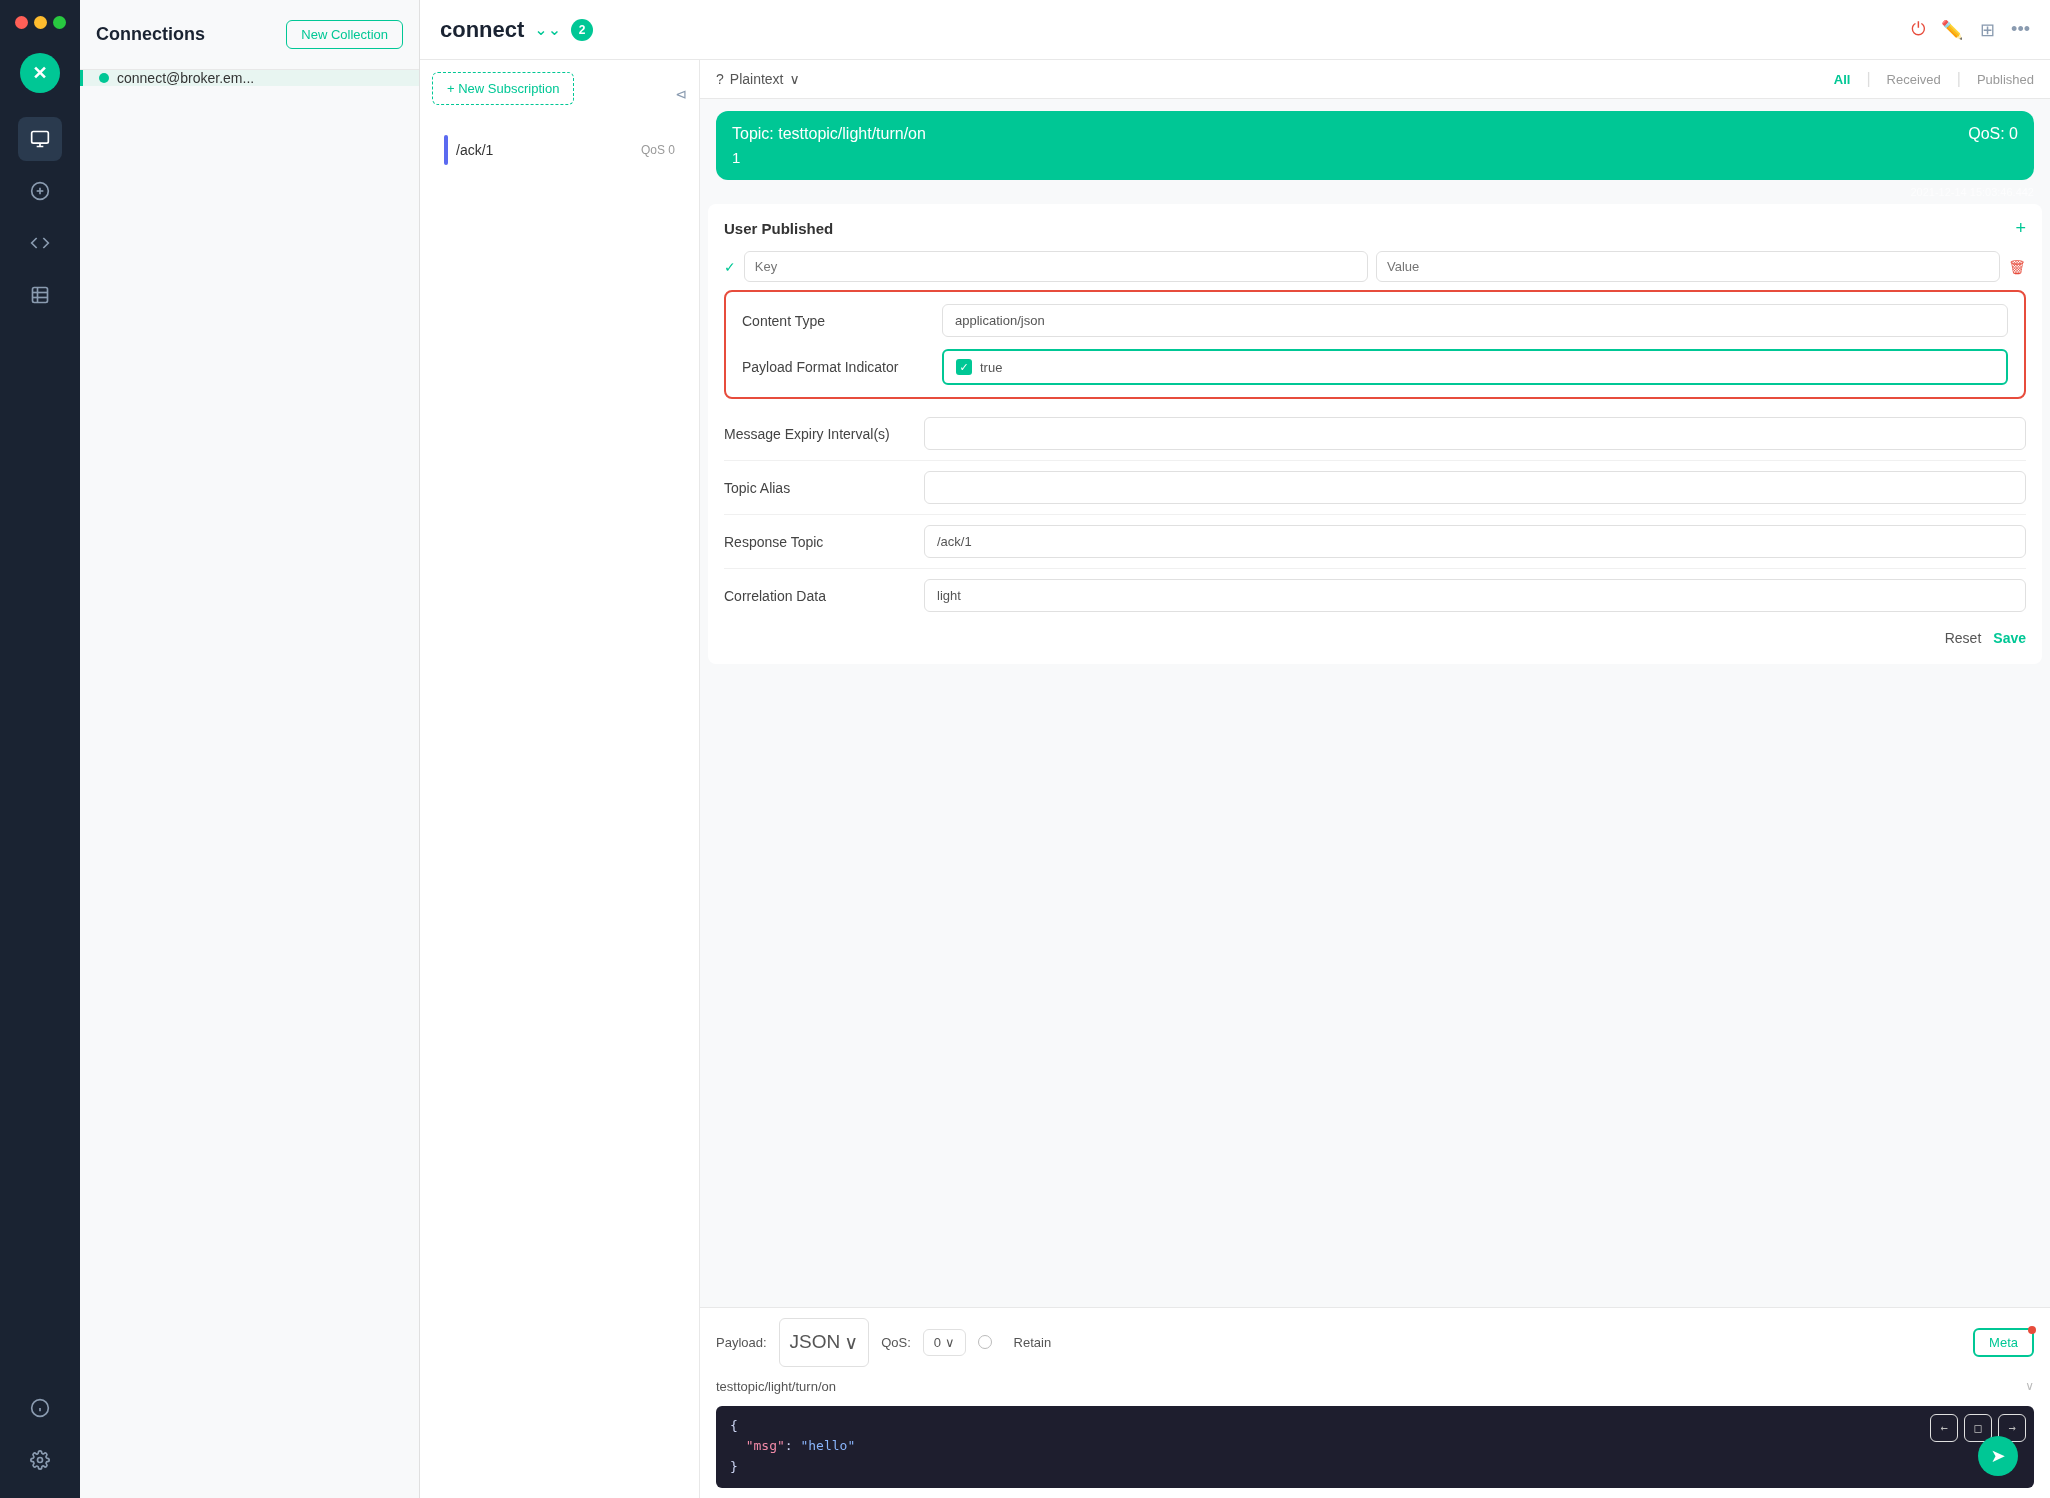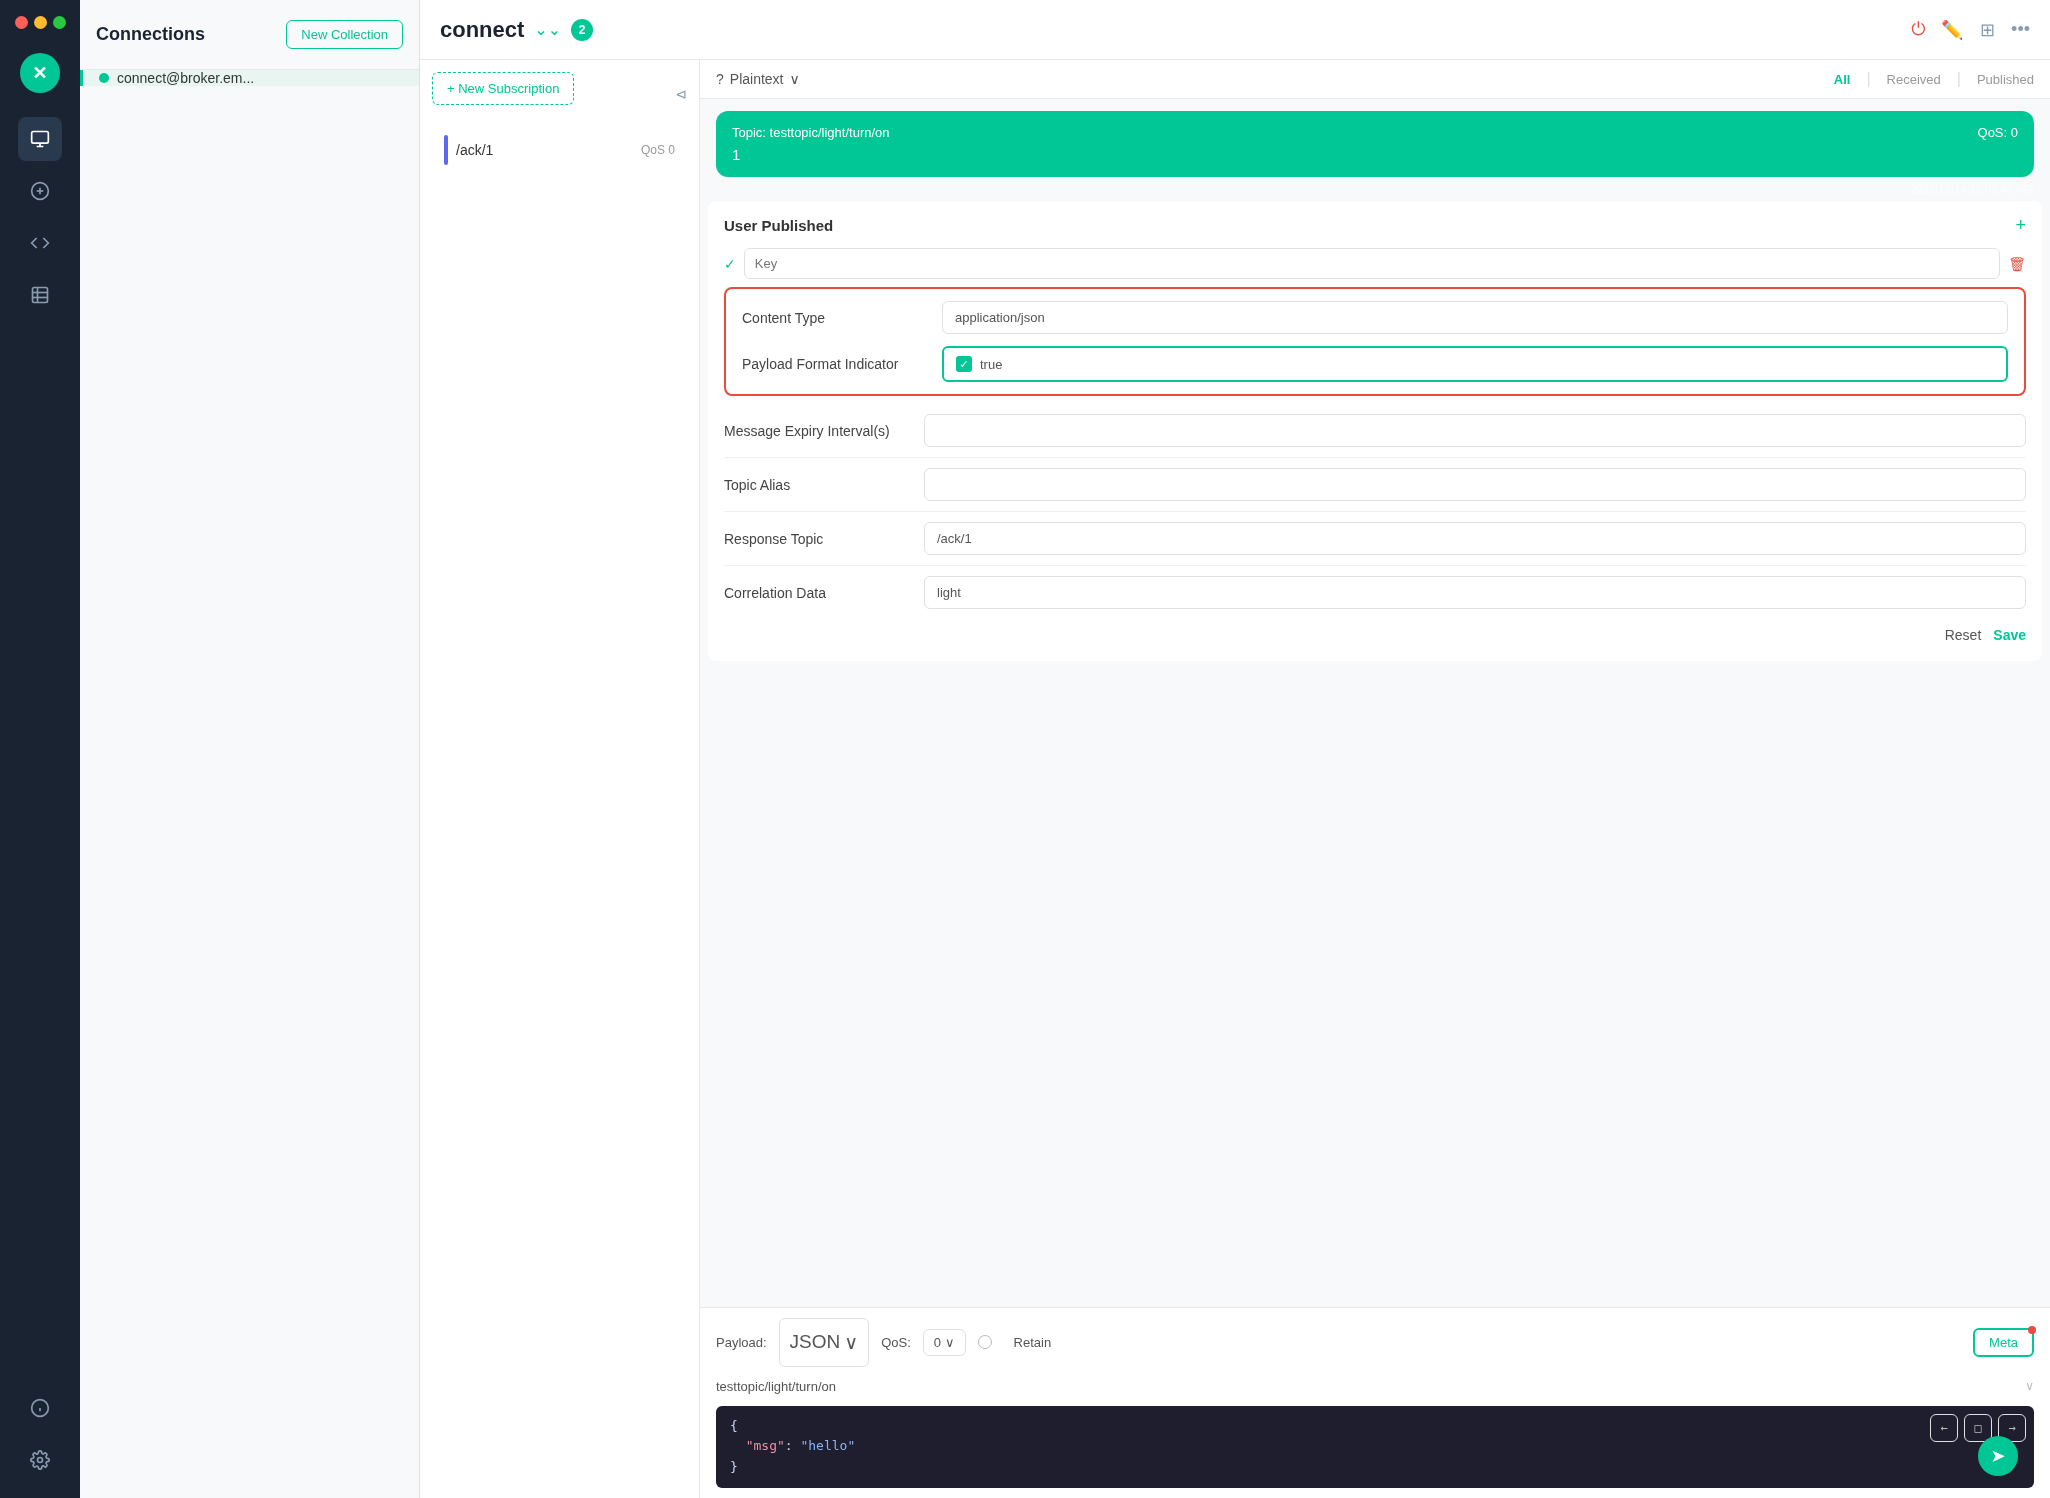--- a/index.html
+++ b/index.html
@@ -55,21 +55,21 @@
     .messages-panel { flex: 1; display: flex; flex-direction: column; background: #f8f9fa; overflow: hidden; }
     .messages-top { background: white; padding: 10px 16px; display: flex; align-items: center; justify-content: space-between; border-bottom: 1px solid #e8e8e8; }
     .plaintext-selector { display: flex; align-items: center; gap: 6px; color: #555; font-size: 14px; cursor: pointer; }
     .filter-tabs { display: flex; align-items: center; gap: 16px; }
     .filter-tab { font-size: 13px; color: #999; cursor: pointer; }
     .filter-tab.active { color: #00c795; font-weight: 600; }
     .filter-separator { color: #ddd; }
 
     
     .message-bubble { background: #00c795; color: white; border-radius: 12px; padding: 14px 16px; margin: 12px 16px 4px; }
-    .message-topic-line { display: flex; justify-content: space-between; font-size: 13px; margin-bottom: 6px; }
+    .message-topic-line { display: flex; justify-content: space-between; font-size: 16px; margin-bottom: 6px; }
     .message-payload { font-size: 15px; font-weight: 500; }
     .message-time { font-size: 11px; color: rgba(255,255,255,0.7); text-align: right; padding: 2px 16px 6px; }
 
     
     .properties-area { background: white; margin: 0 8px 8px; border-radius: 8px; padding: 14px 16px; flex: 1; overflow-y: auto; }
     .user-props-header { display: flex; align-items: center; justify-content: space-between; margin-bottom: 12px; }
     .user-props-title { font-size: 15px; font-weight: 600; color: #333; }
     .add-prop-icon { color: #00c795; font-size: 18px; cursor: pointer; }
     .prop-row { display: flex; align-items: center; gap: 8px; margin-bottom: 8px; }
     .prop-check { color: #00c795; font-size: 14px; }
@@ -241,20 +241,21 @@
 
         <div class="properties-area">
           <div class="user-props-header">
             <span class="user-props-title">User Published</span>
             <span class="add-prop-icon">+</span>
           </div>
 
           <div class="prop-row">
             <span class="prop-check">✓</span>
             <input class="prop-input" placeholder="Key" value="" style="">
+            <input class="prop-input" placeholder="Value" value="" style="">
             <span class="prop-delete">🗑</span>
           </div>
 
           <div class="highlighted-section">
             <div class="field-row">
               <span class="field-label">Content Type</span>
               <div style="flex:1;border:1px solid #e0e0e0;border-radius:6px;padding:8px 12px;font-size:13px;color:#555;background:white;">application/json</div>
             </div>
             <div class="field-row">
               <span class="field-label">Payload Format Indicator</span>

